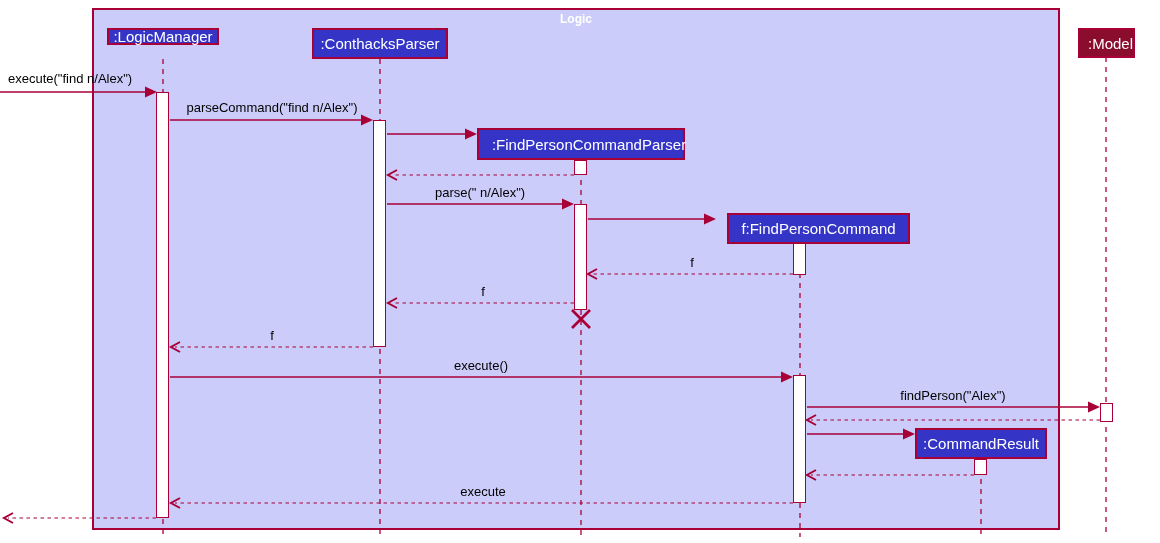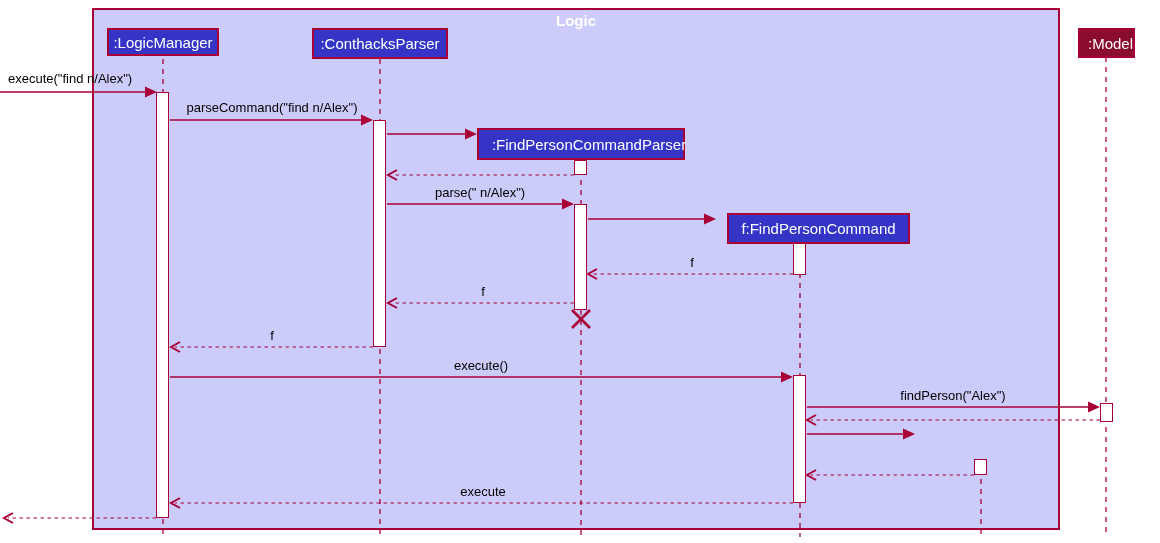--- a/index.html
+++ b/index.html
@@ -13,21 +13,21 @@
     --message-text:#000000;
     --frame-title-text:#FFFFFF;
   }
   *{margin:0;padding:0;box-sizing:border-box;}
   body{background:#ffffff;font-family:"Liberation Sans",sans-serif;}
   .stage{position:relative;width:1160px;height:543px;background:#ffffff;overflow:hidden;}
   .frame{position:absolute;border:2px solid var(--line);}
   .frame.logic{left:92px;top:8px;width:968px;height:522px;background:var(--logic-background);}
   .frame.model{left:1064px;top:8px;width:94px;height:522px;background:var(--model-background);}
   .frame-title{position:absolute;top:2px;left:0;width:100%;text-align:center;font-weight:bold;
-    font-size:15px;color:var(--frame-title-text);}
+    font-size:12px;color:var(--frame-title-text);}
   svg.connectors{position:absolute;left:0;top:0;}
   .lifeline{stroke:var(--line);stroke-width:1.3;stroke-dasharray:5 5;fill:none;}
   .msg{stroke:var(--line);stroke-width:1.6;fill:none;}
   .msg-d{stroke:var(--line);stroke-width:1.2;stroke-dasharray:3.5 3.5;fill:none;}
   .head-f{fill:var(--line);stroke:none;}
   .head-o{fill:none;stroke:var(--line);stroke-width:2;}
   .destroy{stroke:var(--line);stroke-width:2.6;fill:none;}
   .act{position:absolute;width:13px;background:var(--activation-fill);border:1.4px solid var(--line);}
   .pbox{position:absolute;display:flex;align-items:center;justify-content:center;
     background:var(--participant-fill);color:var(--participant-text);
@@ -142,34 +142,37 @@
 
   <div class="act" style="left:156px;top:92px;height:426px;"></div>
   <div class="act" style="left:373px;top:120px;height:227px;"></div>
   <div class="act" style="left:574px;top:160px;height:15px;"></div>
   <div class="act" style="left:574px;top:204px;height:106px;"></div>
   <div class="act" style="left:793px;top:243px;height:32px;"></div>
   <div class="act" style="left:793px;top:375px;height:128px;"></div>
   <div class="act" style="left:974px;top:459px;height:16px;"></div>
   <div class="act" style="left:1100px;top:403px;height:19px;"></div>
 
-  <div class="pbox" style="left:107px;top:28px;width:112px;height:28px;">
+  <div class="pbox" style="left:107px;top:28px;width:112px;height:17px;">
     <span>:LogicManager</span>
   </div>
   <div class="pbox" style="left:312px;top:28px;width:136px;height:31px;">
     <span>:ConthacksParser</span>
   </div>
   <div class="pbox model-fill" style="left:1078px;top:28px;width:57px;height:30px;justify-content:flex-end;">
     <span>:Model</span>
   </div>
   <div class="pbox" style="left:477px;top:128px;width:208px;height:32px;padding-left:16px;">
     <span>:FindPersonCommandParser</span>
   </div>
   <div class="pbox" style="left:716px;top:213px;width:183px;height:31px;margin-left:11px;">
     <span>f:FindPersonCommand</span>
+  </div>
+  <div class="pbox" style="left:915px;top:428px;width:132px;height:31px;">
+    <span>:CommandResult</span>
   </div>
 
   <div class="mlabel" style="left:8px;top:71px;">execute("find n/Alex")</div>
   <div class="mlabel center" style="left:272px;top:100px;">parseCommand("find n/Alex")</div>
   <div class="mlabel center" style="left:480px;top:185px;">parse(" n/Alex")</div>
   <div class="mlabel center" style="left:692px;top:255px;">f</div>
   <div class="mlabel center" style="left:483px;top:284px;">f</div>
   <div class="mlabel center" style="left:272px;top:328px;">f</div>
   <div class="mlabel center" style="left:481px;top:358px;">execute()</div>
   <div class="mlabel center" style="left:953px;top:388px;">findPerson("Alex")</div>

